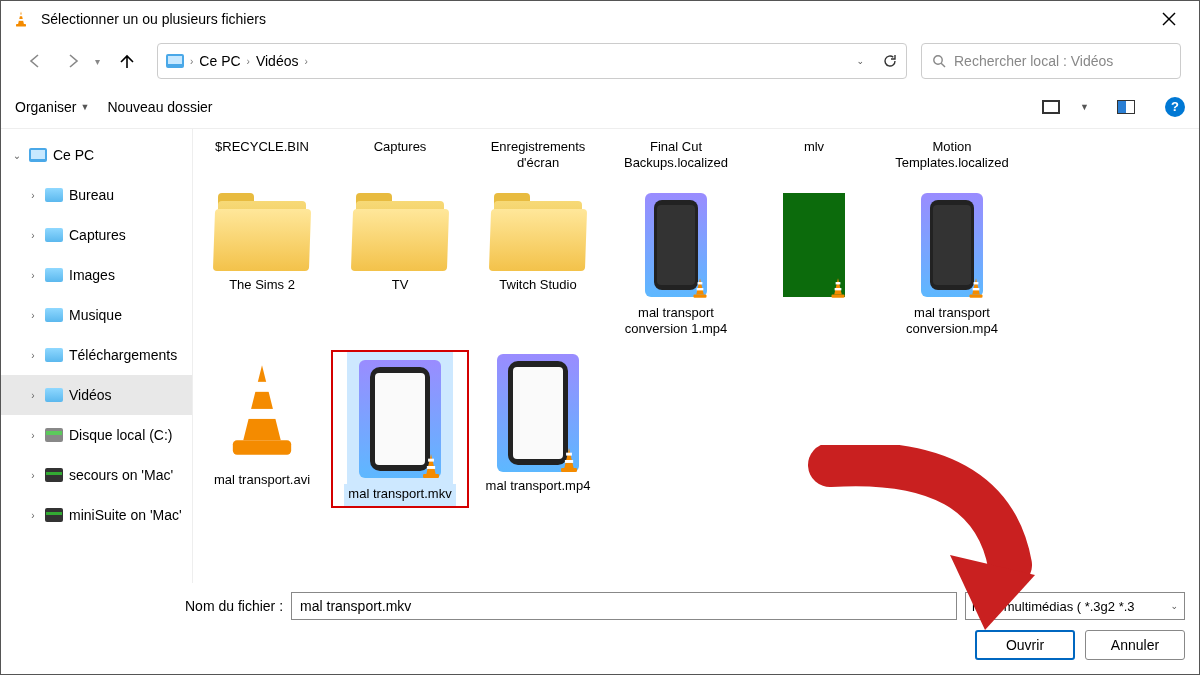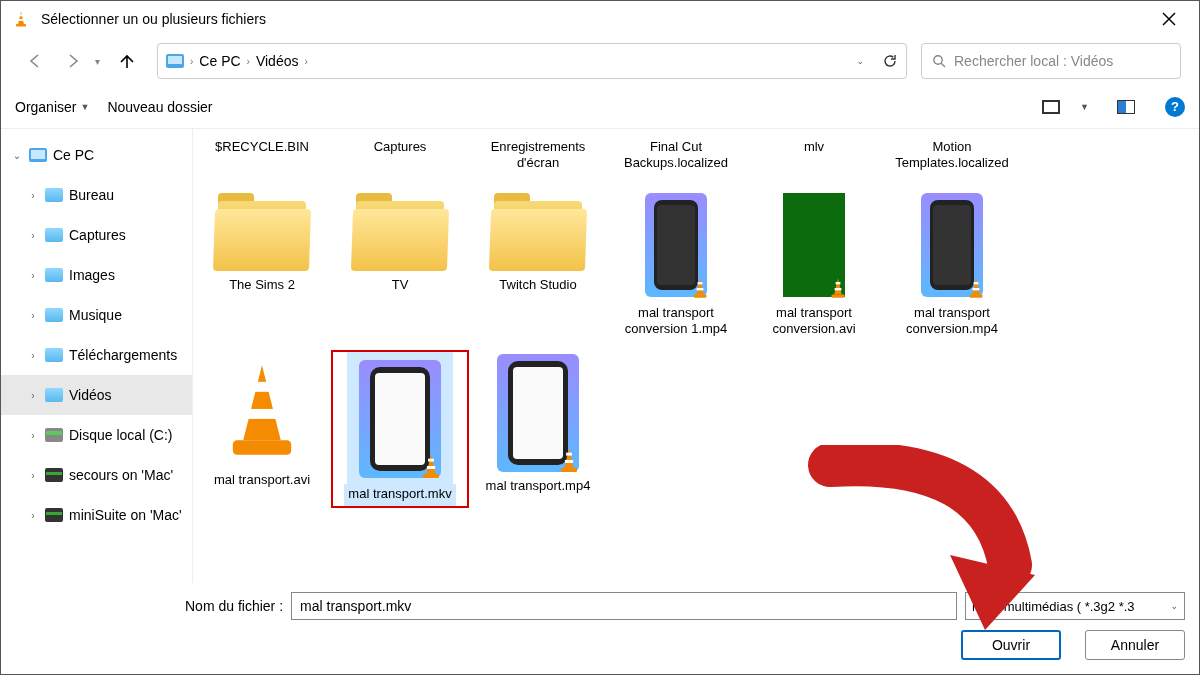--- a/index.html
+++ b/index.html
@@ -73,21 +73,21 @@
 .cell.highlight { outline: 2px solid #d40000; outline-offset: -2px; }
 .sel-wrap { padding: 4px 12px 0; }
 
 .vlc-cone { display: block; }
 
 .bottom { border-top: 1px solid transparent; padding: 8px 14px 14px; }
 .filebar { display: flex; align-items: center; gap: 8px; margin-left: 170px; }
 .filebar .lbl { font-size: 14px; white-space: nowrap; }
 .filebar input { flex: 1; height: 28px; border: 1px solid #888; padding: 0 8px; font-size: 14px; }
 .filetype { width: 220px; height: 28px; border: 1px solid #888; display: flex; align-items: center; padding: 0 6px; font-size: 13px; justify-content: space-between; cursor: pointer; white-space: nowrap; overflow: hidden; }
-.buttons { display: flex; justify-content: flex-end; gap: 24px; margin-top: 10px; }
+.buttons { display: flex; justify-content: flex-end; gap: 10px; margin-top: 10px; }
 .btn { min-width: 100px; height: 30px; border: 1px solid #888; background: #fff; font-size: 14px; cursor: pointer; border-radius: 3px; }
 .btn.primary { border: 2px solid #0067c0; color: #000; }
 
 .arrow-annotation { position: absolute; right: 150px; bottom: 30px; pointer-events: none; }
 
 .view-square { width: 18px; height: 14px; border: 2px solid #333; display: inline-block; }
 .view-split { width: 18px; height: 14px; border: 1px solid #333; display: inline-flex; }
 .view-split span:first-child { width: 50%; background: #2a7fd4; }
 .view-split span:last-child { width: 50%; }
 .caret { font-size: 9px; color: #555; }
@@ -297,21 +297,20 @@
         </div>
         <div class="cell">
           <div class="thumb-green">
             <svg class="vlc-badge" viewBox="0 0 24 24">
                 <polygon points="12,3 15.5,18 8.5,18" fill="#f48b00"></polygon>
                 <rect x="9.8" y="6.5" width="4.4" height="2.2" fill="#fff"></rect>
                 <rect x="8.9" y="12" width="6.2" height="2.2" fill="#fff"></rect>
                 <rect x="6" y="18" width="12" height="3" fill="#f48b00" rx="1"></rect>
               </svg>
           </div>
-          <div class="label">mal transport conversion.avi</div>
         </div>
         <div class="cell">
           <div class="thumb-phone dark">
               <div class="screen">
                 <div class="inner"></div>
               </div>
             <svg class="vlc-badge" viewBox="0 0 24 24">
                 <polygon points="12,3 15.5,18 8.5,18" fill="#f48b00"></polygon>
                 <rect x="9.8" y="6.5" width="4.4" height="2.2" fill="#fff"></rect>
                 <rect x="8.9" y="12" width="6.2" height="2.2" fill="#fff"></rect>

